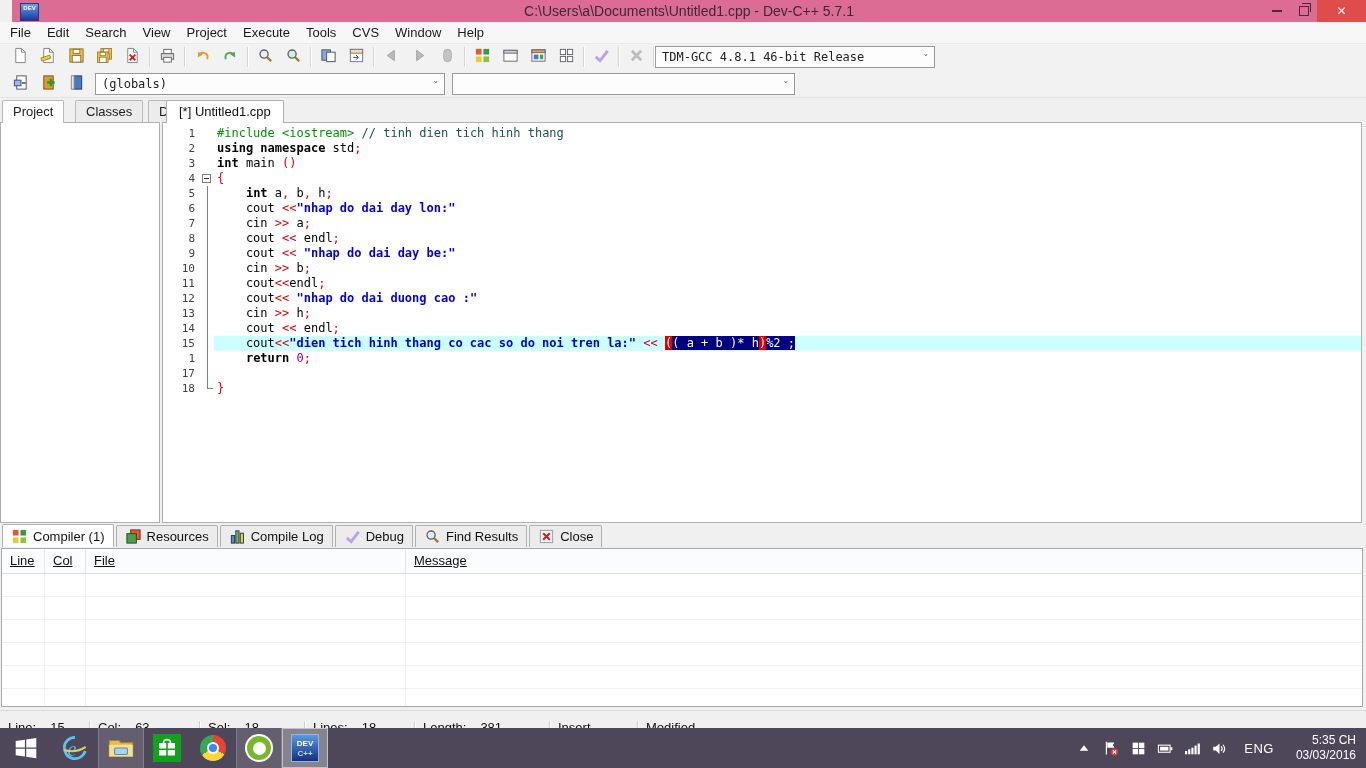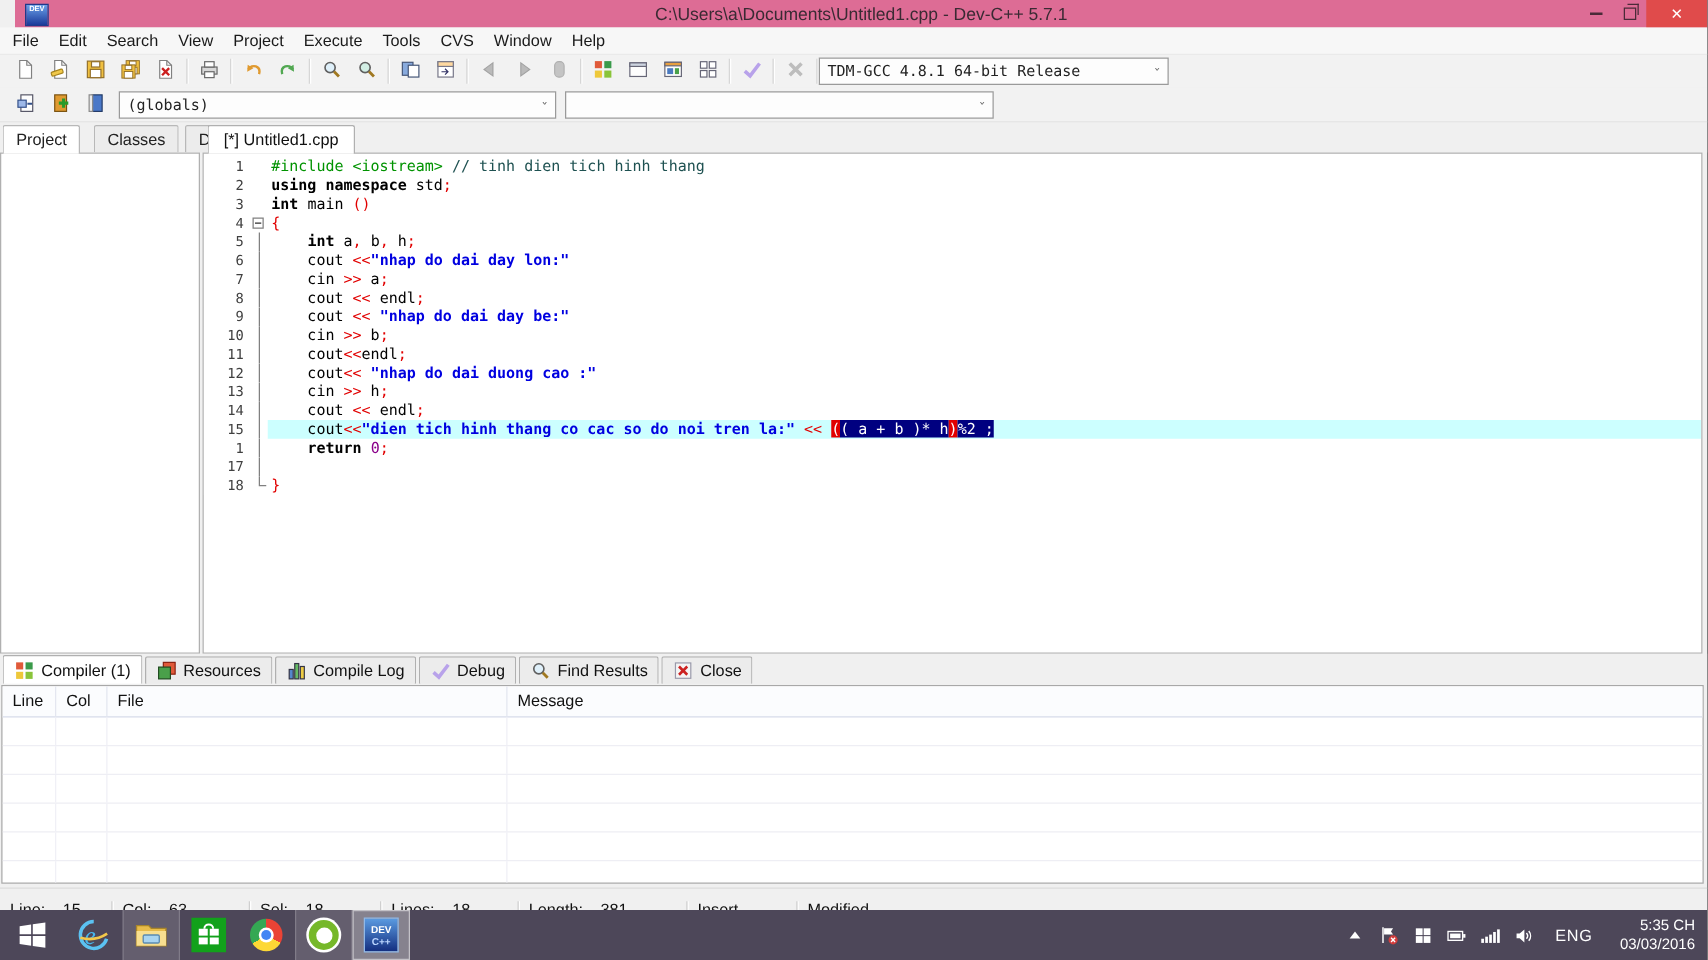--- a/index.html
+++ b/index.html
@@ -75,21 +75,21 @@
   .sg-pm{background:var(--brace_match,#e10000);color:#fff;}
 
   
   .bottompanel{position:absolute;top:523px;left:0;right:0;height:187px;background:#f0f0f0;}
   .btabs{position:absolute;left:2px;top:2px;height:22px;display:flex;align-items:flex-end;}
   .btab{display:flex;align-items:center;gap:5px;height:21px;padding:0 8px;background:#ececec;
     border:1px solid #b0b0b0;border-bottom:none;border-radius:2px 2px 0 0;margin-right:2px;font-size:13px;}
   .btab.active{background:#fff;height:22px;}
   .btab .bicon{width:17px;height:17px;display:inline-flex;}
   .tableframe{position:absolute;left:1px;right:3px;top:25px;bottom:3px;border:1px solid #a8a8a8;background:#fff;overflow:hidden;}
-  .thead{display:flex;height:24px;line-height:24px;background:#fbfcfe;border-bottom:1px solid #d8dcea;font-size:13px;color:#111;}
+  .thead{display:flex;height:24px;line-height:24px;background:#fbfcfe;border-bottom:1px solid #d8dcea;font-size:13px;color:#111;text-decoration:underline;}
   .thead .hc{padding-left:8px;border-right:1px solid #e4e6f0;box-sizing:border-box;}
   .trow{display:flex;height:22px;line-height:22px;border-bottom:1px solid #eeeef4;font-size:13px;}
   .trow .tc{padding-left:8px;border-right:1px solid #f0f0f6;box-sizing:border-box;overflow:hidden;white-space:nowrap;}
   .c0{width:43px;flex:none;} .c1{width:41px;flex:none;} .c2{width:320px;flex:none;} .c3{flex:1;border-right:none !important;}
 
   
   .statusbar{position:absolute;top:710px;left:0;right:0;height:34px;background:#f0f0f0;border-top:1px solid #dcdcdc;
     display:flex;align-items:center;font-size:13px;box-sizing:border-box;}
   .sseg{height:18px;line-height:17px;position:relative;padding-left:8px;box-sizing:border-box;flex:none;}
   .sseg:after{content:"";position:absolute;right:0;top:2px;bottom:2px;width:1px;background:#cfcfcf;box-shadow:1px 0 0 #fff;}
@@ -315,21 +315,21 @@
               <rect x="2.5" y="8" width="3.4" height="8" fill="#5588cc" stroke="#334"></rect>
               <rect x="7.2" y="3" width="3.4" height="13" fill="#66bb66" stroke="#334"></rect>
               <rect x="11.9" y="5.5" width="3.4" height="10.5" fill="#eecc44" stroke="#334"></rect>
             </g>
             <path d="M8.5 8.5l7.5 7.5M16 8.5L8.5 16" stroke="#cc1111" stroke-width="2.4"></path>
           </svg></span>
       </div>
     </div>
   <div class="toolbar t1" style="background:transparent;pointer-events:none;">
     <div class="combo combo-compiler" style="pointer-events:auto;">
-      <span>TDM-GCC 4.8.1 64-bit Release</span>
+      <span>TDM-GCC 4.8.1 46-bit Release</span>
       <span class="chev">ˇ</span>
     </div>
   </div>
 
   <div class="toolbar t2" id="toolbar2">
       <div style="width: 6px;"></div>
       <div class="tbtn">
         <span class="bicon"><svg viewBox="0 0 18 18" width="17" height="17">
             <rect x="5" y="2" width="10" height="14" fill="#fdfdfd" stroke="#556"></rect>
             <rect x="2.5" y="6.5" width="7" height="6" fill="#9db8e8" stroke="#33508a"></rect>

